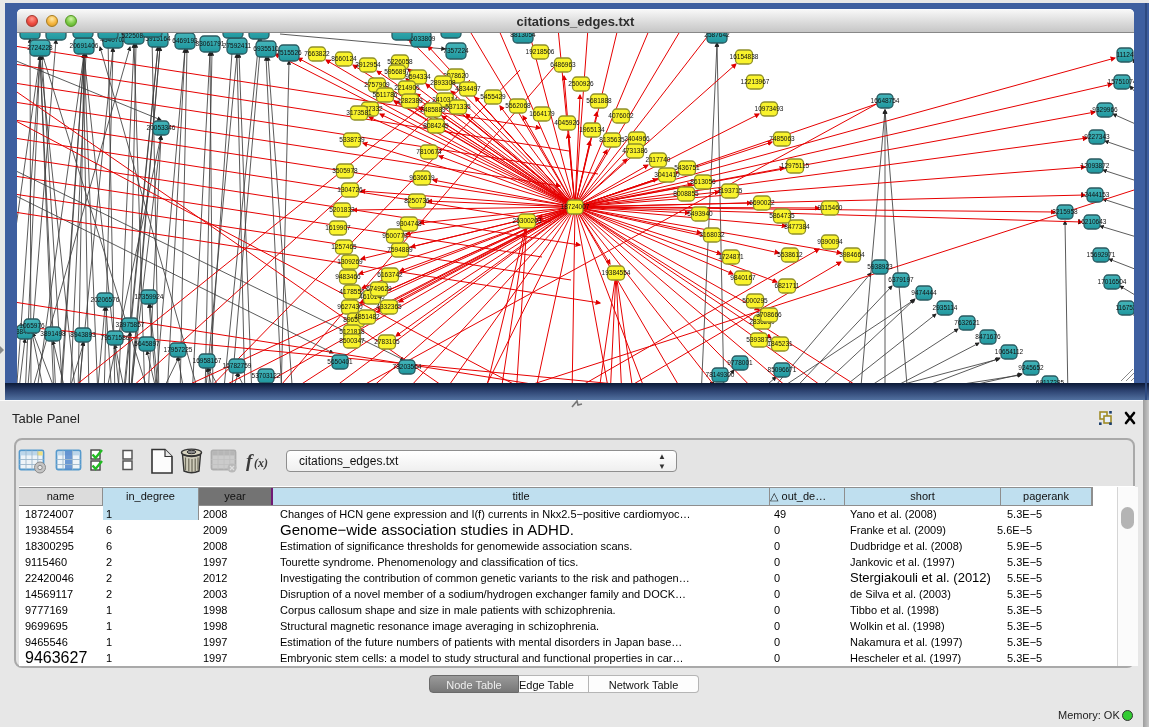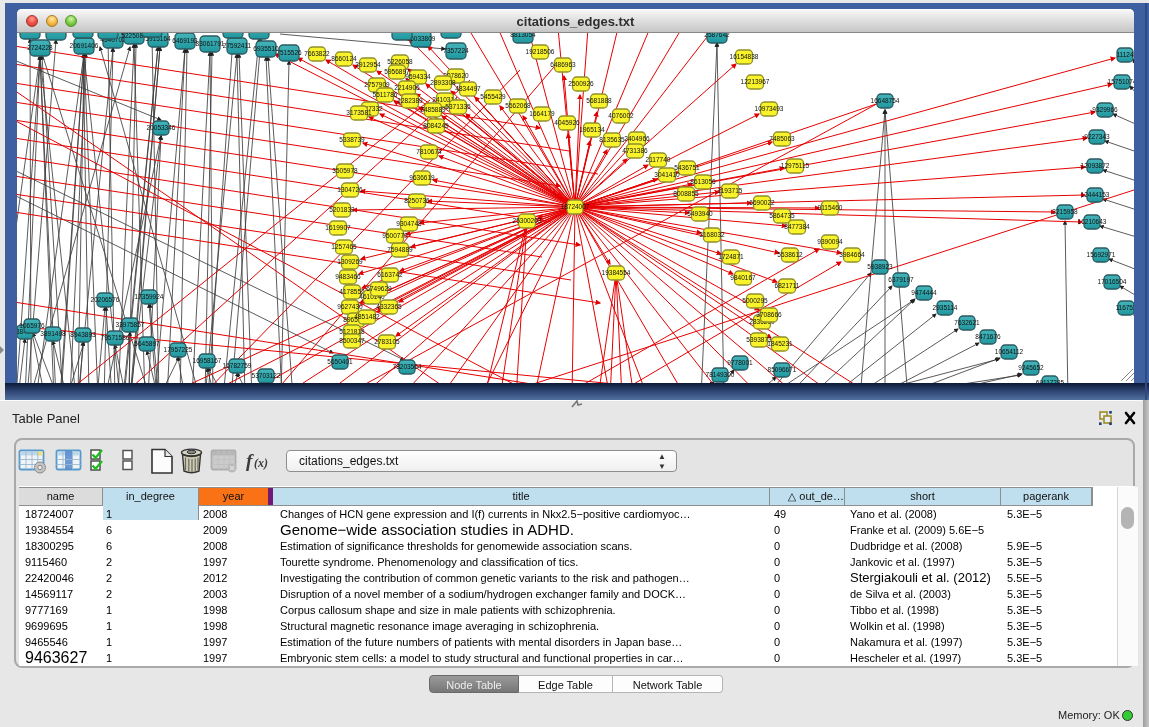--- a/index.html
+++ b/index.html
@@ -625,39 +625,39 @@
     </g>
     <text x="228" y="20" font-family="Liberation Serif,serif" font-style="italic" font-weight="bold" font-size="19" fill="#3a3a3a">f</text>
     <text x="236" y="20" font-family="Liberation Serif,serif" font-style="italic" font-weight="bold" font-size="12" fill="#3a3a3a">(x)</text>
   </svg>
 <div class="abs" style="left:286px;top:450px;width:391px;height:22px;border:1px solid #8e8e8e;border-radius:4px;background:linear-gradient(#fff,#efefef);font-size:12px;line-height:20px;color:#111;padding-left:12px">citations_edges.txt
   <span style="position:absolute;right:10px;top:1px;font-size:8px;color:#333;line-height:10px">▲<br>▼</span>
 </div>
 <div style="position:absolute;left:19px;top:487px;width:1074px;height:19px;border:1px solid #8e8e8e;box-sizing:border-box"></div>
 <div style="position:absolute;left:19px;top:488px;width:84px;height:17px;background:#dcdcdc;border-right:1px solid #8e8e8e;font-size:11px;text-align:center;line-height:17px;color:#111">name</div>
 <div style="position:absolute;left:103px;top:488px;width:96px;height:32px;background:#bfdfef;border-right:1px solid #8e8e8e;font-size:11px;text-align:center;line-height:17px;color:#111">in_degree</div>
-<div style="position:absolute;left:199px;top:488px;width:74px;height:17px;background:#f97316;border-right:5px solid #701a75;font-size:11px;text-align:center;line-height:17px;color:#111">year</div>
+<div style="position:absolute;left:199px;top:488px;width:74px;height:17px;background:#737373;border-right:2px solid #701a75;font-size:11px;text-align:center;line-height:17px;color:#111">year</div>
 <div style="position:absolute;left:273px;top:488px;width:497px;height:17px;background:#bfdfef;border-right:1px solid #8e8e8e;font-size:11px;text-align:center;line-height:17px;color:#111">title</div>
-<div style="position:absolute;left:770px;top:488px;width:75px;height:17px;background:#bfdfef;border-right:1px solid #8e8e8e;font-size:11px;text-align:right;line-height:17px;color:#111">△ out_de…</div>
+<div style="position:absolute;left:770px;top:488px;width:75px;height:17px;background:#bfdfef;border-right:1px solid #8e8e8e;font-size:11px;text-align:left;line-height:17px;color:#111">△ out_de…</div>
 <div style="position:absolute;left:845px;top:488px;width:156px;height:17px;background:#bfdfef;border-right:1px solid #8e8e8e;font-size:11px;text-align:center;line-height:17px;color:#111">short</div>
 <div style="position:absolute;left:1001px;top:488px;width:91px;height:17px;background:#bfdfef;border-right:1px solid #8e8e8e;font-size:11px;text-align:center;line-height:17px;color:#111">pagerank</div>
 <div style="position:absolute;left:25px;top:506px;height:16px;font-size:11px;line-height:16px;color:#000;white-space:nowrap">18724007</div>
 <div style="position:absolute;left:106px;top:506px;height:16px;font-size:11px;line-height:16px;color:#000;white-space:nowrap">1</div>
 <div style="position:absolute;left:203px;top:506px;height:16px;font-size:11px;line-height:16px;color:#000;white-space:nowrap">2008</div>
 <div style="position:absolute;left:280px;top:506px;height:16px;font-size:11px;line-height:16px;color:#000;white-space:nowrap">Changes of HCN gene expression and I(f) currents in Nkx2.5−positive cardiomyoc…</div>
 <div style="position:absolute;left:774px;top:506px;height:16px;font-size:11px;line-height:16px;color:#000;white-space:nowrap">49</div>
 <div style="position:absolute;left:850px;top:506px;height:16px;font-size:11px;line-height:16px;color:#000;white-space:nowrap">Yano et al. (2008)</div>
 <div style="position:absolute;left:1007px;top:506px;height:16px;font-size:11px;line-height:16px;color:#000;white-space:nowrap">5.3E−5</div>
 <div style="position:absolute;left:25px;top:522px;height:16px;font-size:11px;line-height:16px;color:#000;white-space:nowrap">19384554</div>
 <div style="position:absolute;left:106px;top:522px;height:16px;font-size:11px;line-height:16px;color:#000;white-space:nowrap">6</div>
 <div style="position:absolute;left:203px;top:522px;height:16px;font-size:11px;line-height:16px;color:#000;white-space:nowrap">2009</div>
 <div style="position:absolute;left:280px;top:522px;height:16px;font-size:15px;line-height:16px;color:#000;white-space:nowrap">Genome−wide association studies in ADHD.</div>
 <div style="position:absolute;left:774px;top:522px;height:16px;font-size:11px;line-height:16px;color:#000;white-space:nowrap">0</div>
 <div style="position:absolute;left:850px;top:522px;height:16px;font-size:11px;line-height:16px;color:#000;white-space:nowrap">Franke et al. (2009)</div>
-<div style="position:absolute;left:949px;top:522px;height:16px;font-size:11px;line-height:16px;color:#000;white-space:nowrap">5.6E−5</div>
+<div style="position:absolute;left:997px;top:522px;height:16px;font-size:11px;line-height:16px;color:#000;white-space:nowrap">5.6E−5</div>
 <div style="position:absolute;left:25px;top:538px;height:16px;font-size:11px;line-height:16px;color:#000;white-space:nowrap">18300295</div>
 <div style="position:absolute;left:106px;top:538px;height:16px;font-size:11px;line-height:16px;color:#000;white-space:nowrap">6</div>
 <div style="position:absolute;left:203px;top:538px;height:16px;font-size:11px;line-height:16px;color:#000;white-space:nowrap">2008</div>
 <div style="position:absolute;left:280px;top:538px;height:16px;font-size:11px;line-height:16px;color:#000;white-space:nowrap">Estimation of significance thresholds for genomewide association scans.</div>
 <div style="position:absolute;left:774px;top:538px;height:16px;font-size:11px;line-height:16px;color:#000;white-space:nowrap">0</div>
 <div style="position:absolute;left:850px;top:538px;height:16px;font-size:11px;line-height:16px;color:#000;white-space:nowrap">Dudbridge et al. (2008)</div>
 <div style="position:absolute;left:1007px;top:538px;height:16px;font-size:11px;line-height:16px;color:#000;white-space:nowrap">5.9E−5</div>
 <div style="position:absolute;left:25px;top:554px;height:16px;font-size:11px;line-height:16px;color:#000;white-space:nowrap">9115460</div>
 <div style="position:absolute;left:106px;top:554px;height:16px;font-size:11px;line-height:16px;color:#000;white-space:nowrap">2</div>
 <div style="position:absolute;left:203px;top:554px;height:16px;font-size:11px;line-height:16px;color:#000;white-space:nowrap">1997</div>
@@ -704,21 +704,21 @@
 <div style="position:absolute;left:106px;top:650px;height:16px;font-size:11px;line-height:16px;color:#000;white-space:nowrap">1</div>
 <div style="position:absolute;left:203px;top:650px;height:16px;font-size:11px;line-height:16px;color:#000;white-space:nowrap">1997</div>
 <div style="position:absolute;left:280px;top:650px;height:16px;font-size:11px;line-height:16px;color:#000;white-space:nowrap">Embryonic stem cells: a model to study structural and functional properties in car…</div>
 <div style="position:absolute;left:774px;top:650px;height:16px;font-size:11px;line-height:16px;color:#000;white-space:nowrap">0</div>
 <div style="position:absolute;left:850px;top:650px;height:16px;font-size:11px;line-height:16px;color:#000;white-space:nowrap">Hescheler et al. (1997)</div>
 <div style="position:absolute;left:1007px;top:650px;height:16px;font-size:11px;line-height:16px;color:#000;white-space:nowrap">5.3E−5</div>
 <div class="abs" style="left:1117px;top:487px;width:21px;height:179px;background:#fbfbfb;border-left:1px solid #d5d5d5"></div>
 <div class="abs" style="left:1121px;top:507px;width:13px;height:22px;background:#b4b4b4;border-radius:7px"></div>
 <div class="abs" style="left:429px;top:675px;height:18px;display:flex;font-size:11px">
   <div style="width:90px;background:linear-gradient(#9a9a9a,#777);color:#eee;text-align:center;line-height:18px;border-radius:4px 0 0 4px;border:1px solid #6a6a6a">Node Table</div>
-  <div style="width:94px;background:#fdfdfd;color:#111;text-align:center;line-height:18px;border:1px solid #b5b5b5;border-left:none">Edge Table</div>
+  <div style="width:70px;background:#fdfdfd;color:#111;line-height:18px;border:1px solid #b5b5b5;border-left:none">Edge Table</div>
   <div style="width:110px;background:#fdfdfd;color:#111;text-align:center;line-height:18px;border-radius:0 4px 4px 0;border:1px solid #b5b5b5;border-left:none">Network Table</div>
 </div>
 <div class="abs" style="left:1058px;top:709px;font-size:11px;color:#222">Memory: OK</div>
 <div class="abs" style="left:1122px;top:710px;width:11px;height:11px;border-radius:50%;background:#33cc33;border:1px solid #333"></div>
 <div class="abs" style="left:1143px;top:400px;width:6px;height:327px;background:linear-gradient(90deg,#9c9c9c,#c9c9c9)"></div>
 <div class="abs" style="left:1145px;top:3px;width:2px;height:397px;background:#2e4a80"></div>
 <div class="abs" style="left:0px;top:346px;width:0;height:0;border-top:4px solid transparent;border-bottom:4px solid transparent;border-left:4px solid #8a8a8a"></div>
 <svg class="abs" style="left:570px;top:399px" width="14" height="10" viewBox="0 0 14 10">
     <path d="M2 8 L7 2 L8 6 L12 5" stroke="#777" stroke-width="1.6" fill="none"></path>
   </svg>

